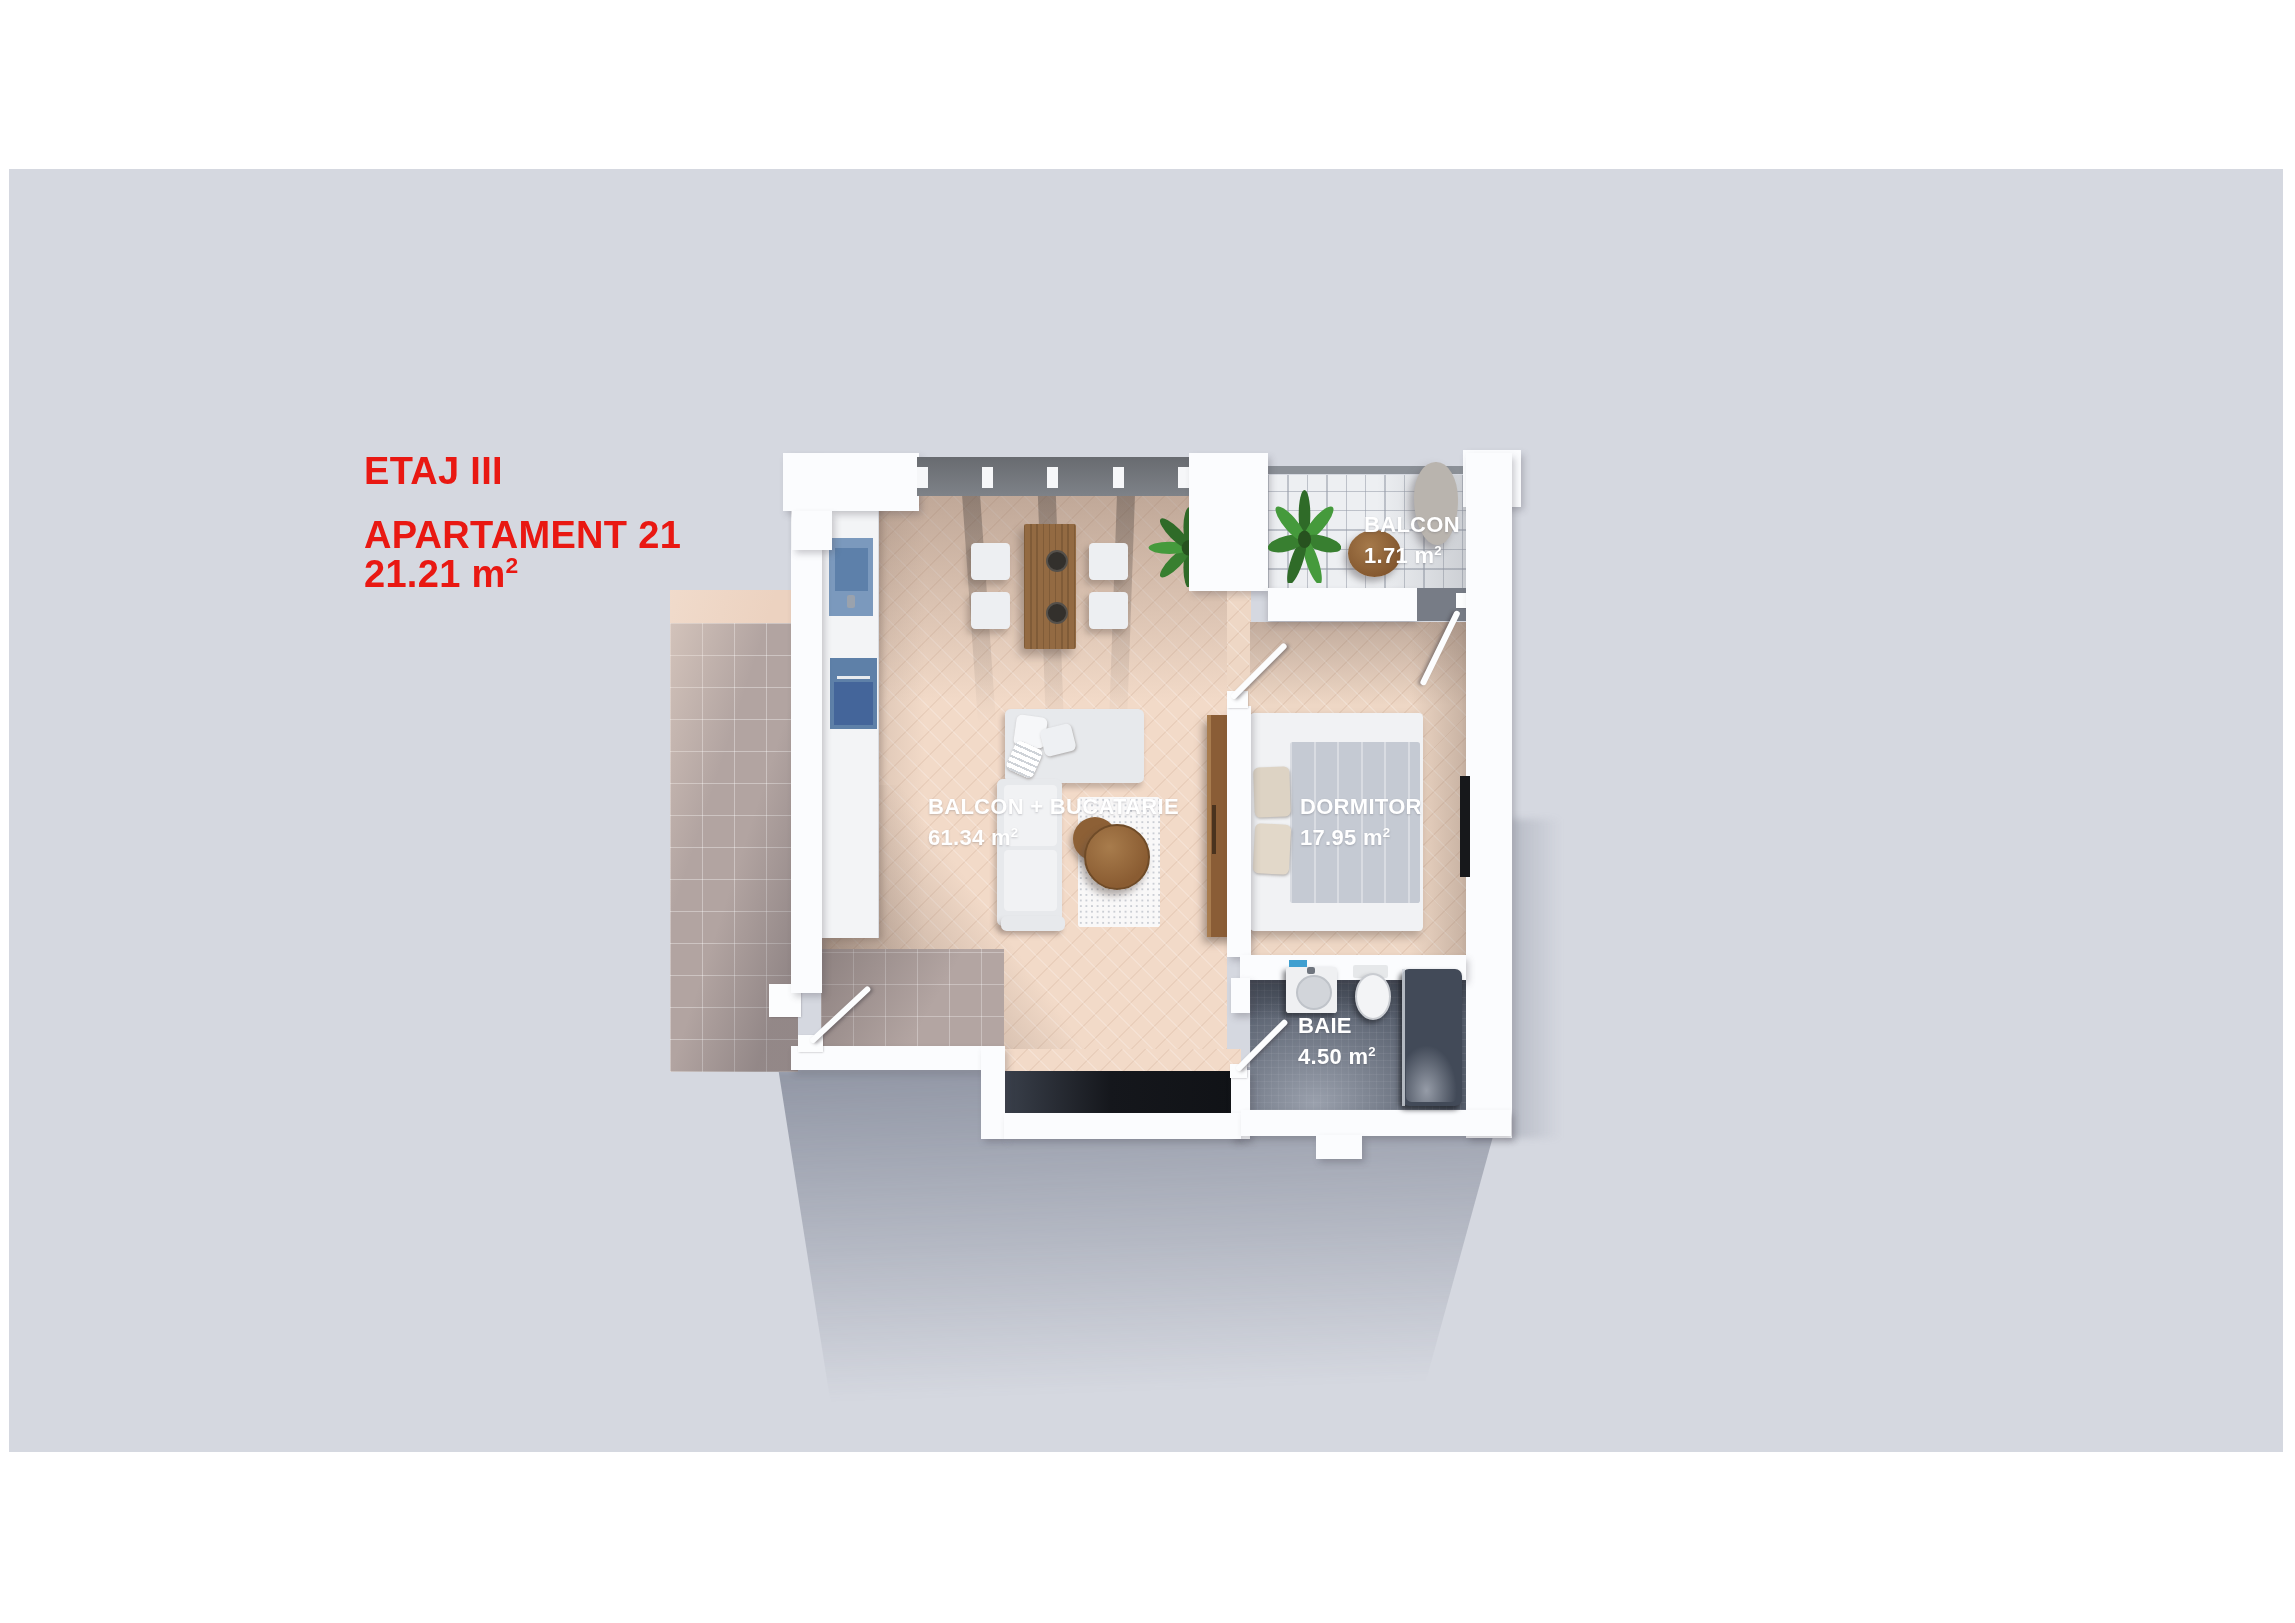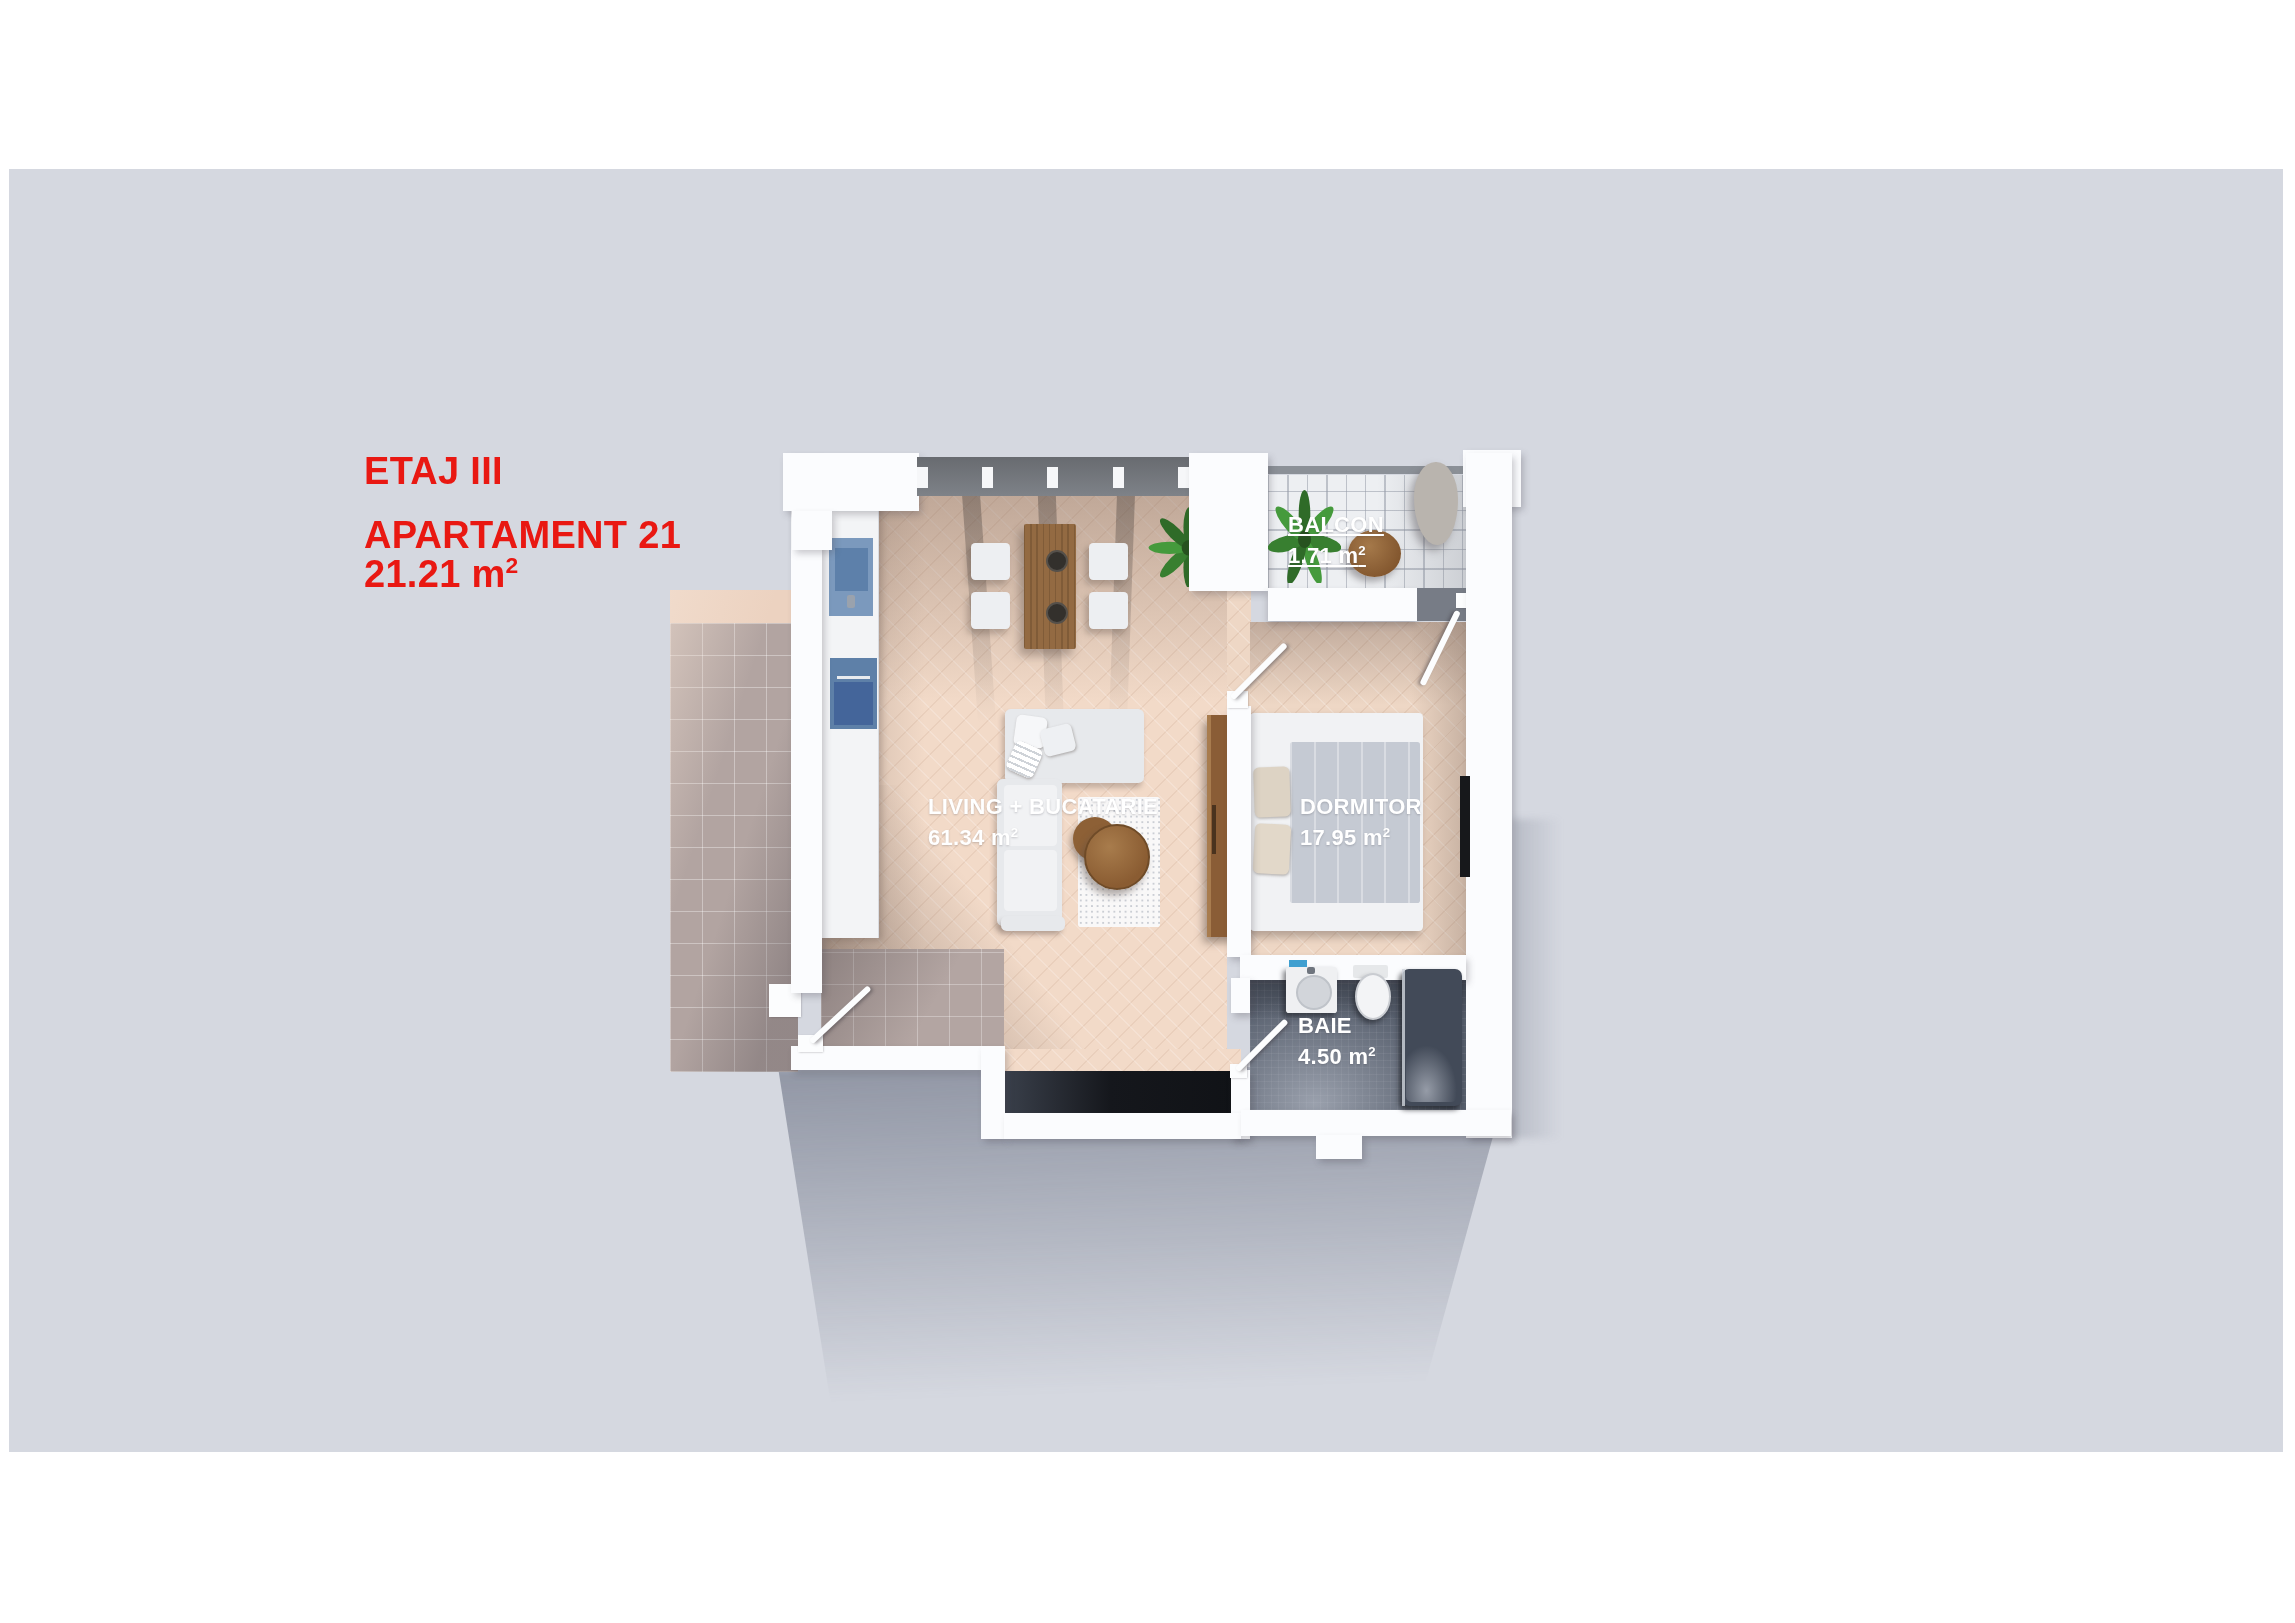--- a/index.html
+++ b/index.html
@@ -221,28 +221,28 @@
 
   <div class="abs pivot" style="left:798px;top:1035px;width:25px;height:16.7px;"></div>
   <div class="abs door" style="left:811px;top:1039px;width:80px;transform:rotate(-43deg);"></div>
   <div class="abs pivot" style="left:1227px;top:691px;width:21px;height:16.7px;"></div>
   <div class="abs door" style="left:1232px;top:695px;width:76px;transform:rotate(-45deg);"></div>
   <div class="abs pivot" style="left:1230px;top:1064px;width:16.7px;height:14px;"></div>
   <div class="abs door" style="left:1237px;top:1067px;width:70px;transform:rotate(-45deg);"></div>
   <div class="abs door" style="left:1458px;top:608px;width:82px;transform:rotate(116deg);"></div>
 
   <div class="abs room-label" style="left:928px;top:794px;">
-    <div>LIVING + BUCATARIE</div>
+    <div>BALCON + BUCATARIE</div>
     <div><span>61.34 m</span><sup>2</sup></div>
   </div>
   <div class="abs room-label" style="left:1300px;top:794px;">
     <div>DORMITOR</div>
     <div><span>17.95 m</span><sup>2</sup></div>
   </div>
-  <div class="abs room-label" style="left:1288px;top:512px;text-decoration:underline;">
+  <div class="abs room-label" style="left:1364px;top:512px;">
     <div>BALCON</div>
     <div><span>1.71 m</span><sup>2</sup></div>
   </div>
   <div class="abs room-label" style="left:1298px;top:1013px;">
     <div>BAIE</div>
     <div><span>4.50 m</span><sup>2</sup></div>
   </div>
 
 </div>
 

